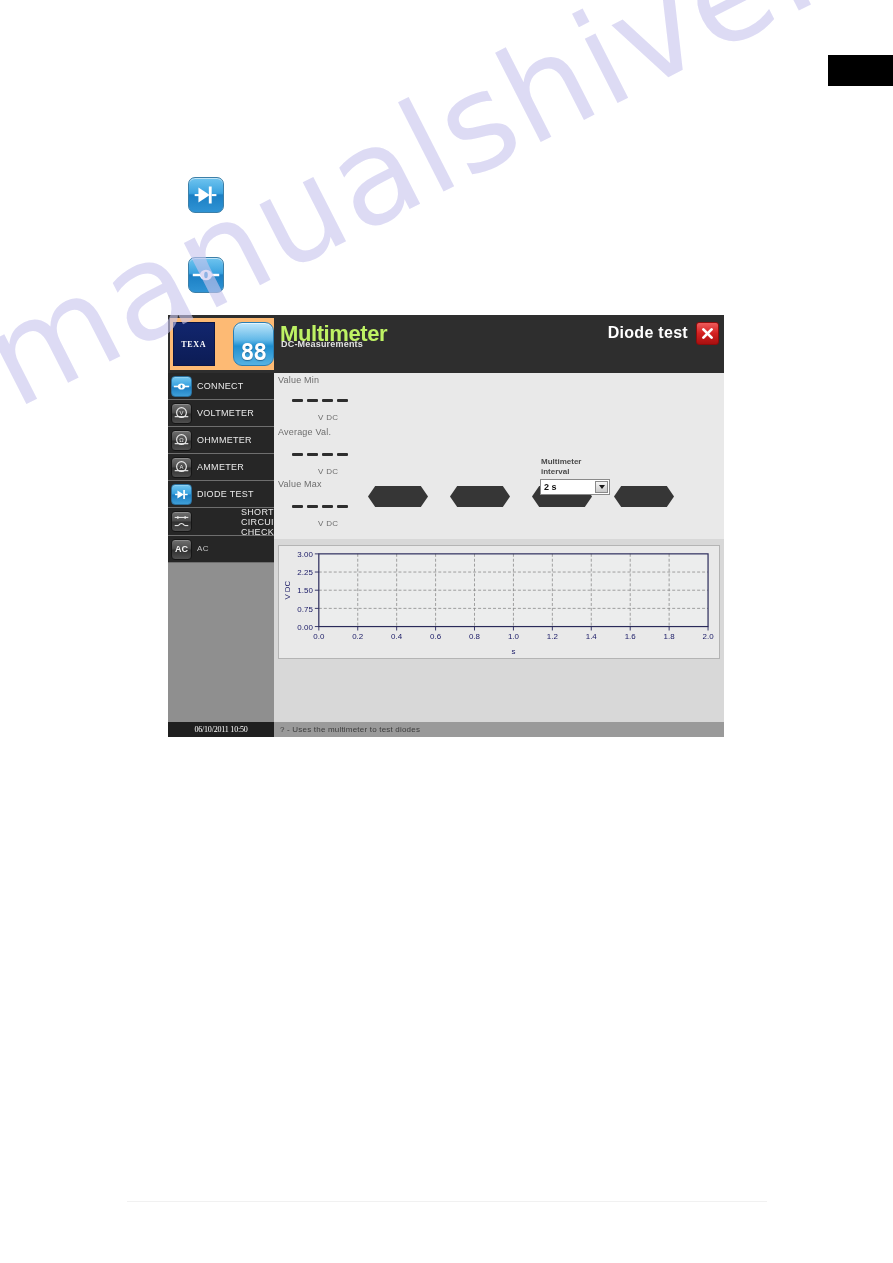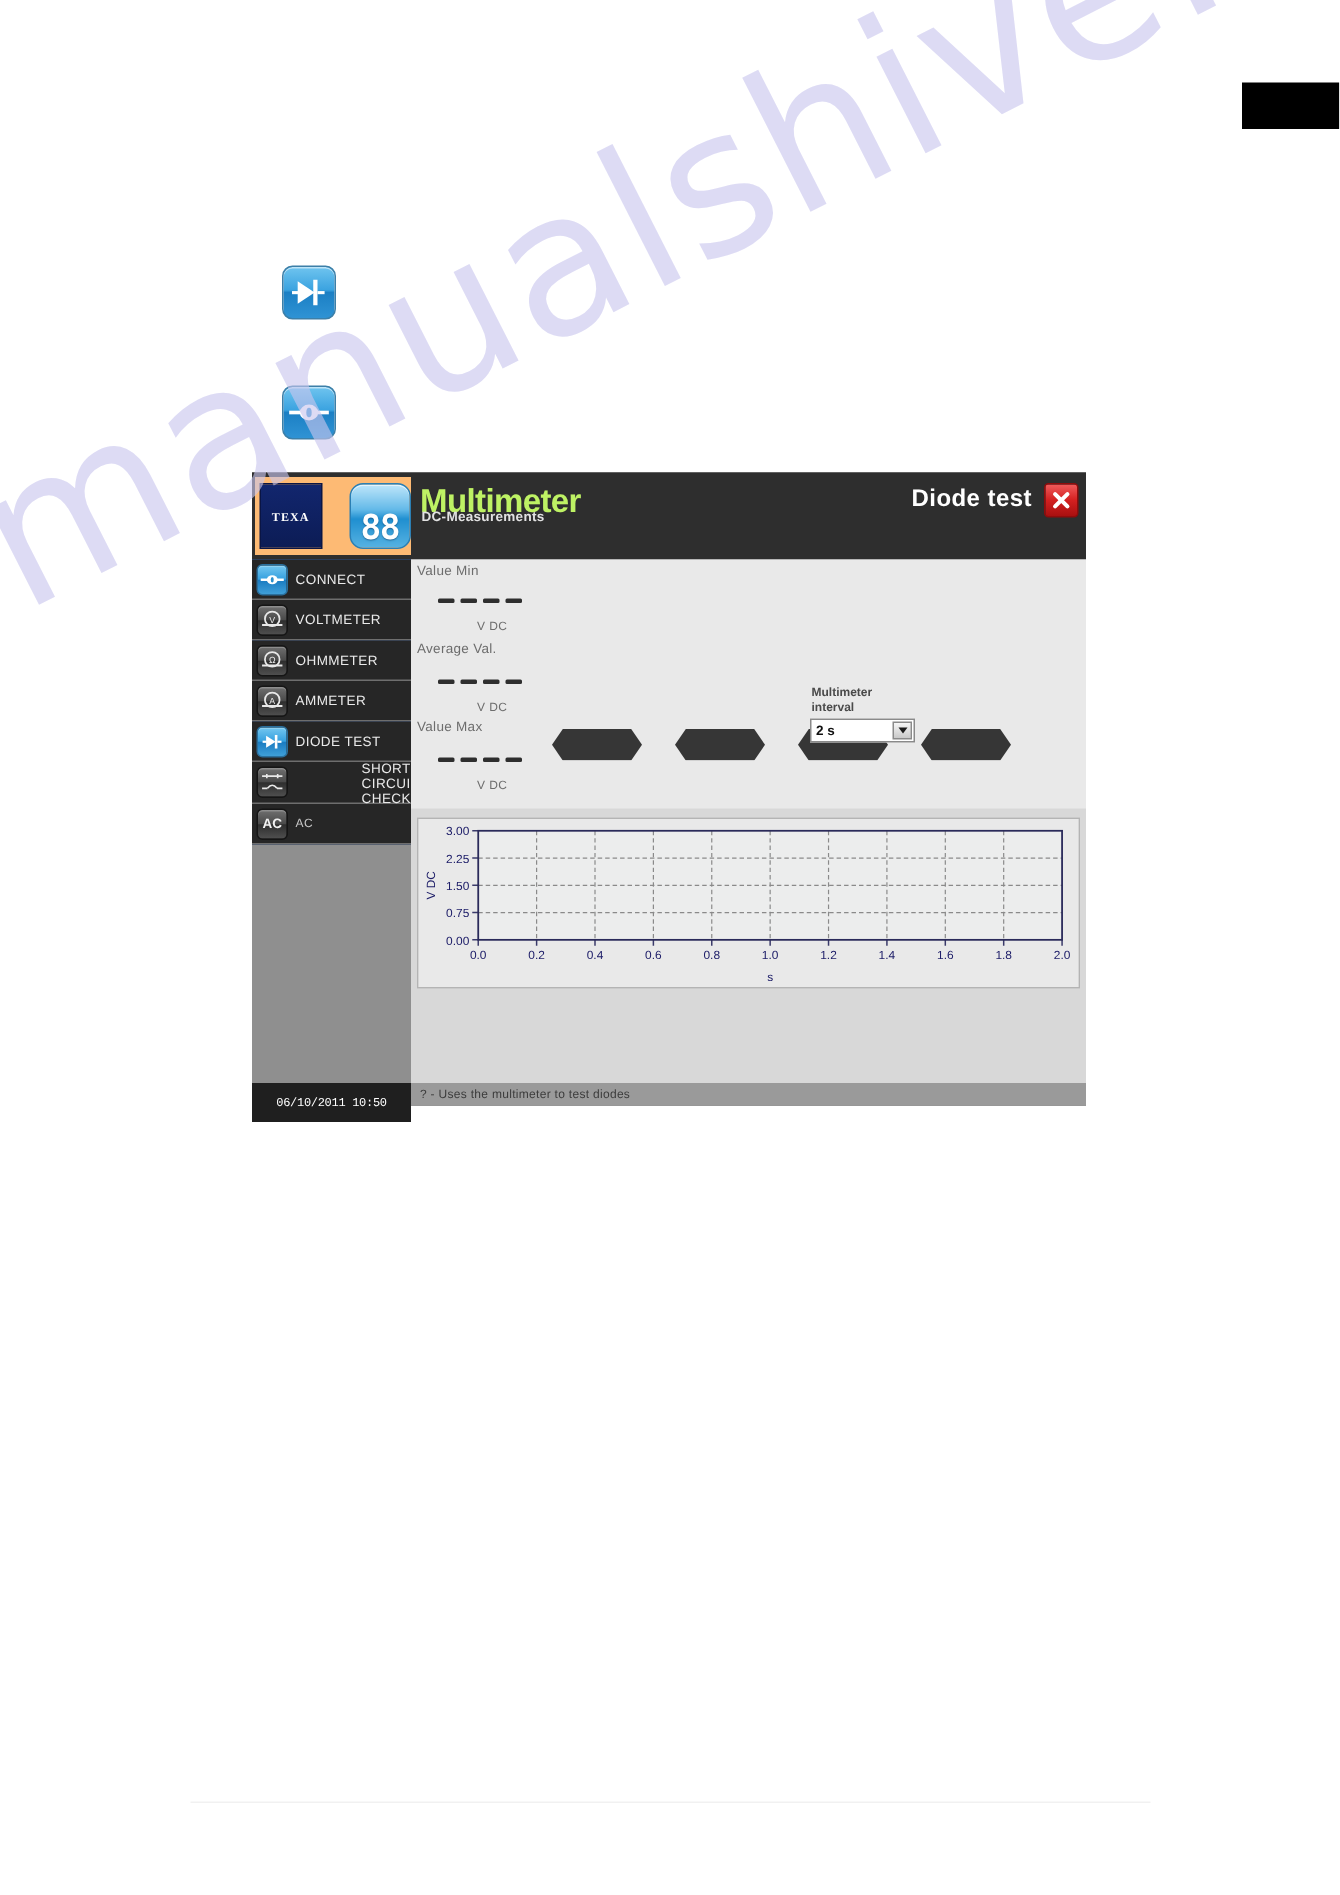--- a/index.html
+++ b/index.html
@@ -347,24 +347,24 @@
   
   .status-bar {
     position: absolute;
     left: 0; top: 407px;
     width: 556px; height: 15px;
     background: #9a9a9a;
   }
   .status-date {
     position: absolute;
     left: 0; top: 0;
-    width: 106px; height: 26px;
+    width: 106px; height: 15px;
     background: #1f1f1f;
     display: flex; align-items: center; justify-content: center;
-    font-family: Liberation Mono, monospace;
+    font-family: Liberation Serif, serif;
     font-size: 8px;
     color: #ffffff;
     letter-spacing: -.2px;
   }
   .status-hint {
     position: absolute;
     left: 112px; top: 0;
     height: 15px;
     display: flex; align-items: center;
     font-size: 8px;

